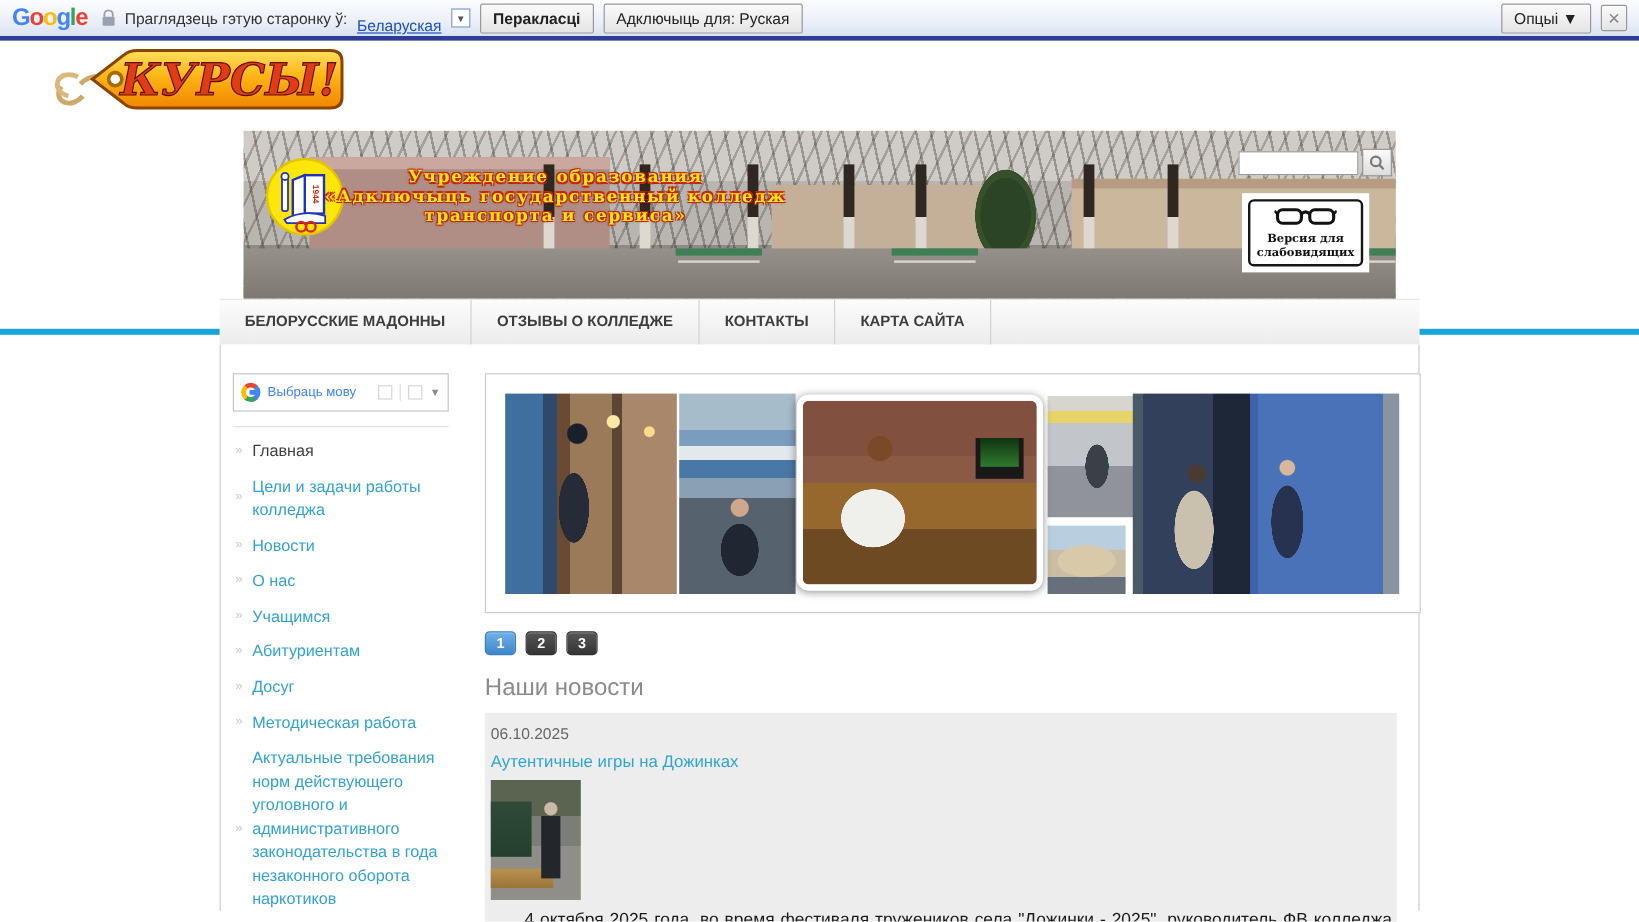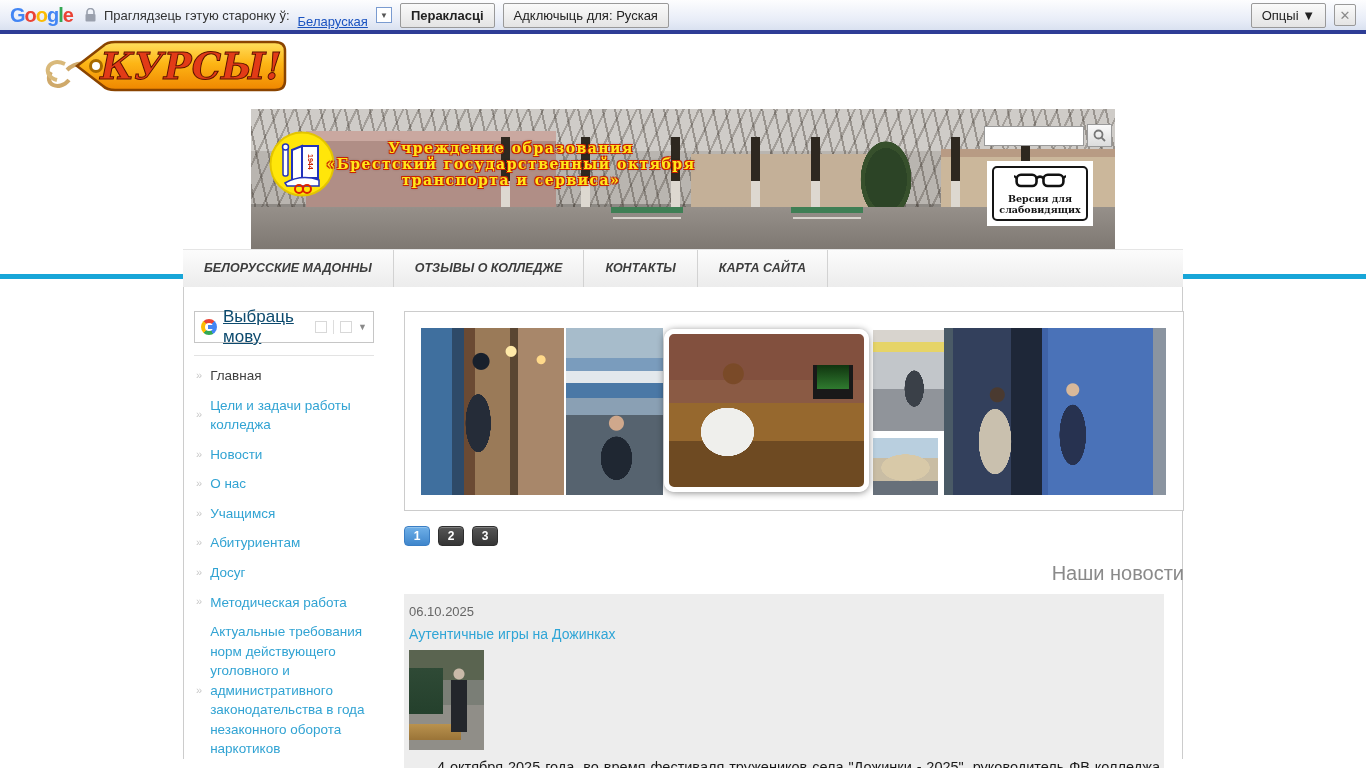--- a/index.html
+++ b/index.html
@@ -23,21 +23,21 @@
           border-radius:2px; padding:4px 10px; font-size:13px; color:#222; cursor:pointer; }
   .gbtn.bold { font-weight:bold; }
   .gclose { width:22px; height:22px; background:linear-gradient(#fafafa,#e4e4e4);
             border:1px solid #999; border-radius:2px; color:#8a8a8a; font-size:13px;
             display:flex; align-items:center; justify-content:center; cursor:pointer; }
 
   
   .logo-band { height:75px; background:#fff;padding-left:41px; }
 
   
-  .masthead-wrap { width:864px; margin:0 auto; }
+  .masthead-wrap { width:960px; margin:0 auto; }
   .masthead { position:relative; height:140px; overflow:hidden;
     background:
       repeating-linear-gradient(78deg, rgba(52,44,36,.35) 0 2px, transparent 2px 12px),
       repeating-linear-gradient(-64deg, rgba(52,44,36,.28) 0 2px, transparent 2px 14px),
       linear-gradient(#cfccc8 0 30%, #b9b5b0 30% 68%, #8e8a85 68% 100%); }
   .bld { position:absolute; } 
   .bld1 { left:55px; top:22px; width:250px; height:78px; background:#b08e86;
           border-top:10px solid #caa8a0; }
   .bld2 { left:690px; top:40px; width:290px; height:62px; background:#cbb79b;
           border-top:8px solid #b89b84; }
@@ -69,38 +69,38 @@
       line-height:11px; color:#111; }
 
   
   .nav-band { position:relative; height:38px; background:#fff; }
   .nav-band::after { content:""; position:absolute; left:0; right:0; top:25px; height:5px;
       background:#18a6d8; z-index:0; }
   .navbar { position:relative; z-index:1; width:1000px; margin:0 auto; height:38px;
       display:flex; background:linear-gradient(#fcfcfc,#ececec);
       border-top:1px solid #e5e5e5; }
   .nav-item { padding:0 21px; line-height:37px; font-size:12.5px; font-weight:bold;
-      color:#3d3d3d; border-right:1px solid #d2d2d2; cursor:pointer; white-space:nowrap;font-style:italic; }
+      color:#3d3d3d; border-right:1px solid #d2d2d2; cursor:pointer; white-space:nowrap; }
   .nav-fill { flex:1; }
 
   
   .content-outer { width:1000px; margin:0 auto; background:#fff; display:flex;
       padding:24px 0 0 10px; border-left:1px solid #ccc; border-right:1px solid #ccc;
       height:472px; }
   .sidebar { width:180px; margin-right:30px; flex:none; }
   .lang-box { height:32px; border:1px solid #c6c6c6; display:flex; align-items:center;
       gap:6px; padding:0 6px; margin-bottom:12px; cursor:pointer; }
   .g-logo { position:relative; width:16px; height:16px; border-radius:50%; flex:none;
       background:conic-gradient(from -40deg, #ea4335 0 80deg, #4285f4 80deg 190deg,
                   #34a853 190deg 260deg, #fbbc05 260deg 360deg); }
   .g-logo::before { content:""; position:absolute; inset:4px; background:#fff;
       border-radius:50%; }
   .g-logo::after { content:""; position:absolute; right:1px; top:6px; width:8px;
       height:4px; background:#4285f4; }
-  .lang-label { font-size:17px; color:#0c4a6e; flex:1;text-decoration:underline; }
+  .lang-label { font-size:11px; color:#3b82f6; flex:1; }
   .lang-sq { width:12px; height:12px; border:1px solid #d8d8d8; background:#fff; flex:none; }
   .lang-sep { width:1px; height:14px; background:#ddd; flex:none; }
   .lang-caret { color:#8a8a8a; font-size:9px; flex:none; }
   .menu { border-top:1px solid #e3e3e3; padding-top:5px; }
   .menu-item { display:flex; align-items:center; gap:8px; padding:5px 2px;
       font-size:13.5px; line-height:1.45; color:#31a3d3; cursor:pointer; }
   .menu-item.current { color:#3f3f3f; }
   .bullet { color:#c9c9c9; font-size:11px; flex:none; }
 
   .main { width:780px; flex:none; }
@@ -149,21 +149,21 @@
       linear-gradient(90deg,#4a5a66 0 4%, #33405c 4% 30%, #1e2738 30% 44%,
         #3f63a8 44% 47%, #4a72b8 47% 94%, #8a94a0 94% 100%); }
 
   .pagination { display:flex; gap:8px; margin:15px 0 0; }
   .page-btn { min-width:26px; height:20px; border-radius:4px; color:#fff;
       font-size:12px; font-weight:bold; display:flex; align-items:center;
       justify-content:center; cursor:pointer; background:linear-gradient(#565656,#353535);
       border:1px solid #2e2e2e; box-shadow:inset 0 1px 0 rgba(255,255,255,.25); }
   .page-btn.active { background:linear-gradient(#6fb0e8,#3f86cc); border-color:#3a7ec4; }
 
-  .news-heading { font-size:20px; font-weight:400; color:#8a8a8a; margin:16px 0 9px;text-align:right; }
+  .news-heading { font-size:20px; font-weight:400; color:#8a8a8a; margin:16px 0 9px; }
   .news-item { width:760px; background:#ededed; padding:10px 2px 6px 5px; }
   .news-date { font-size:13px; color:#666; }
   .news-title { font-size:14px; color:#2fa5d6; margin-top:7px; cursor:pointer; }
   .news-thumb { margin-top:8px; width:75px; height:100px; cursor:pointer;
     background:
       linear-gradient(#2f4a36,#24402c) no-repeat 0 18px / 34px 46px,
       linear-gradient(#23262b,#23262b) no-repeat 42px 30px / 16px 52px,
       radial-gradient(circle at 50px 24px, #c9b9a8 0 5px, transparent 6px),
       linear-gradient(#b9924e,#9a7438) no-repeat 0 74px / 52px 16px,
       linear-gradient(180deg,#5a6450 0 30%, #7a7e76 30% 55%, #908e88 55% 100%); }
@@ -235,21 +235,21 @@
       <rect x="33" y="15" width="16" height="32" fill="#fff" stroke="#2233bb" stroke-width="2"></rect>
       <path d="M33 15 L23 19 L23 51 L33 47 Z" fill="#fff" stroke="#2233bb" stroke-width="2"></path>
       <text x="41" y="23" font-size="7" font-weight="bold" fill="#cc2200" font-family="Liberation Sans, sans-serif" writing-mode="tb" letter-spacing="0">1944</text>
       <path d="M16 52 Q32 43 50 49 L50 55 L18 55 Z" fill="#fff" stroke="#2233bb" stroke-width="1.5"></path>
       <circle cx="30" cy="58" r="4" fill="none" stroke="#dd2200" stroke-width="2"></circle>
       <circle cx="38" cy="58" r="4" fill="none" stroke="#dd2200" stroke-width="2"></circle>
     </svg>
 
     <div class="college-title">
       <div>Учреждение образования</div>
-      <div>«Брестский государственный октября</div>
+      <div>«Адключыць государственный колледж</div>
       <div>транспорта и сервиса»</div>
     </div>
 
     <input class="search-input" value="" style="">
     <div class="search-btn">
       <svg width="13" height="13" viewBox="0 0 13 13">
         <circle cx="5.5" cy="5.5" r="4" fill="none" stroke="#777" stroke-width="1.8"></circle>
         <line x1="8.6" y1="8.6" x2="12" y2="12" stroke="#777" stroke-width="1.8"></line>
       </svg>
     </div>

